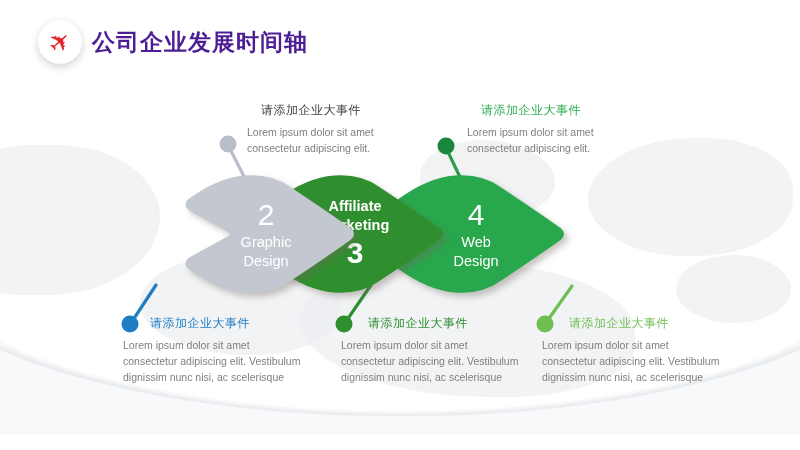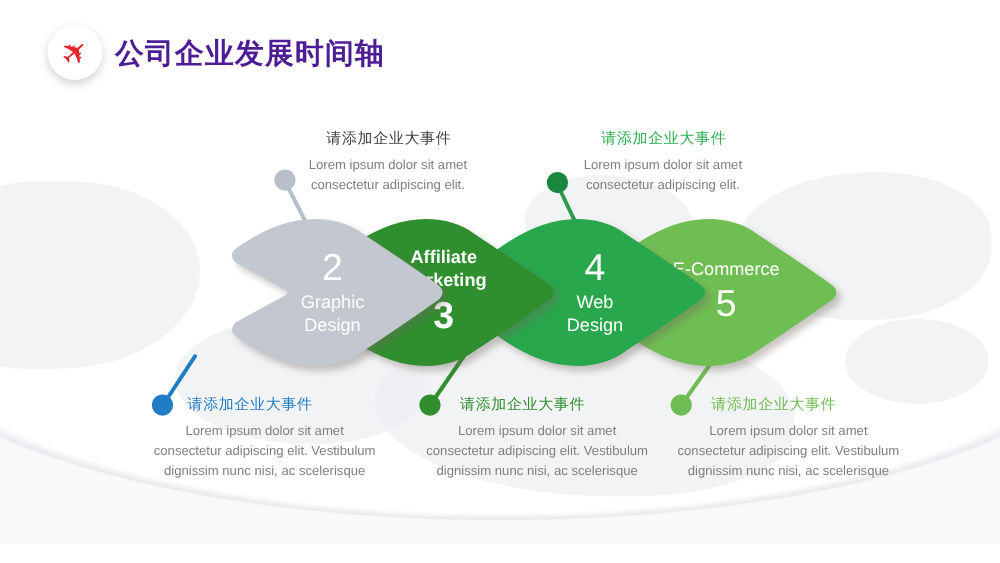--- a/index.html
+++ b/index.html
@@ -45,21 +45,21 @@
   .ln{stroke-width:3.2;stroke-linecap:round;fill:none;}
   .c1 .ln{stroke:#b9bfc9;} .c1 .dot{fill:#b9bfc9;}
   .c2 .ln{stroke:#2b9b4c;} .c2 .dot{fill:#19883e;}
   .c3 .ln{stroke:#1f7dc4;} .c3 .dot{fill:#1f7dc4;}
   .c4 .ln{stroke:#2f8f2f;} .c4 .dot{fill:#2f8f2f;}
   .c5 .ln{stroke:#6fbe53;} .c5 .dot{fill:#6fbe53;}
 
   
   .callout{position:absolute;z-index:60;}
   .co-title{font-size:12px;line-height:22px;letter-spacing:.5px;white-space:nowrap;}
-  .co-body{font-size:10.5px;line-height:16px;color:#7f7f7f;white-space:pre-line;margin-top:3px;text-align:center;}
+  .co-body{font-size:10.5px;line-height:16px;color:#7f7f7f;white-space:pre-line;margin-top:3px;}
   .co-top-1{left:247px;top:99px;}  .co-top-1 .co-title{color:#3f3f3f;margin-left:14px;}
   .co-top-2{left:467px;top:99px;}  .co-top-2 .co-title{color:#2ead50;margin-left:14px;}
   .co-bot-1{left:123px;top:312px;} .co-bot-1 .co-title{color:#1f7dc4;margin-left:27px;}
   .co-bot-2{left:341px;top:312px;} .co-bot-2 .co-title{color:#2f8f2f;margin-left:27px;}
   .co-bot-3{left:542px;top:312px;} .co-bot-3 .co-title{color:#6fbe53;margin-left:27px;}
 </style>
 </head>
 <body>
 
 <div class="slide">
@@ -129,29 +129,20 @@
     <svg width="172" height="118" viewBox="0 0 172 118">
       <path d="M 7,26 Q 36,5 62,3 Q 88,1 106,14 Q 148,42 166,55 Q 171,59 166,63 Q 148,76 106,104 Q 88,117 62,115 Q 36,113 7,92 Q 3,89 7,85 L 47,63 Q 52,59 47,55 L 7,33 Q 3,29 7,26 Z" stroke-linejoin="round" stroke-width="5" fill="#28a74c" stroke="#28a74c"></path>
     </svg>
     <div class="step-text">
       <div class="step-number">4</div>
       <div class="step-label">Web
 Design</div>
     </div>
   </div>
 
-  <div class="step s5">
-    <svg width="172" height="118" viewBox="0 0 172 118">
-      <path d="M 7,26 Q 36,5 62,3 Q 88,1 106,14 Q 148,42 166,55 Q 171,59 166,63 Q 148,76 106,104 Q 88,117 62,115 Q 36,113 7,92 Q 3,89 7,85 L 47,63 Q 52,59 47,55 L 7,33 Q 3,29 7,26 Z" stroke-linejoin="round" stroke-width="5" fill="#6fbe53" stroke="#6fbe53"></path>
-    </svg>
-    <div class="step-text">
-      <div class="step-label">E-Commerce</div>
-      <div class="step-number">5</div>
-    </div>
-  </div>
 
   <div class="callout co-top-1">
     <div class="co-title">请添加企业大事件</div>
     <div class="co-body">Lorem ipsum dolor sit amet
 consectetur  adipiscing elit.</div>
   </div>
   <div class="callout co-top-2">
     <div class="co-title">请添加企业大事件</div>
     <div class="co-body">Lorem ipsum dolor sit amet
 consectetur  adipiscing elit.</div>

